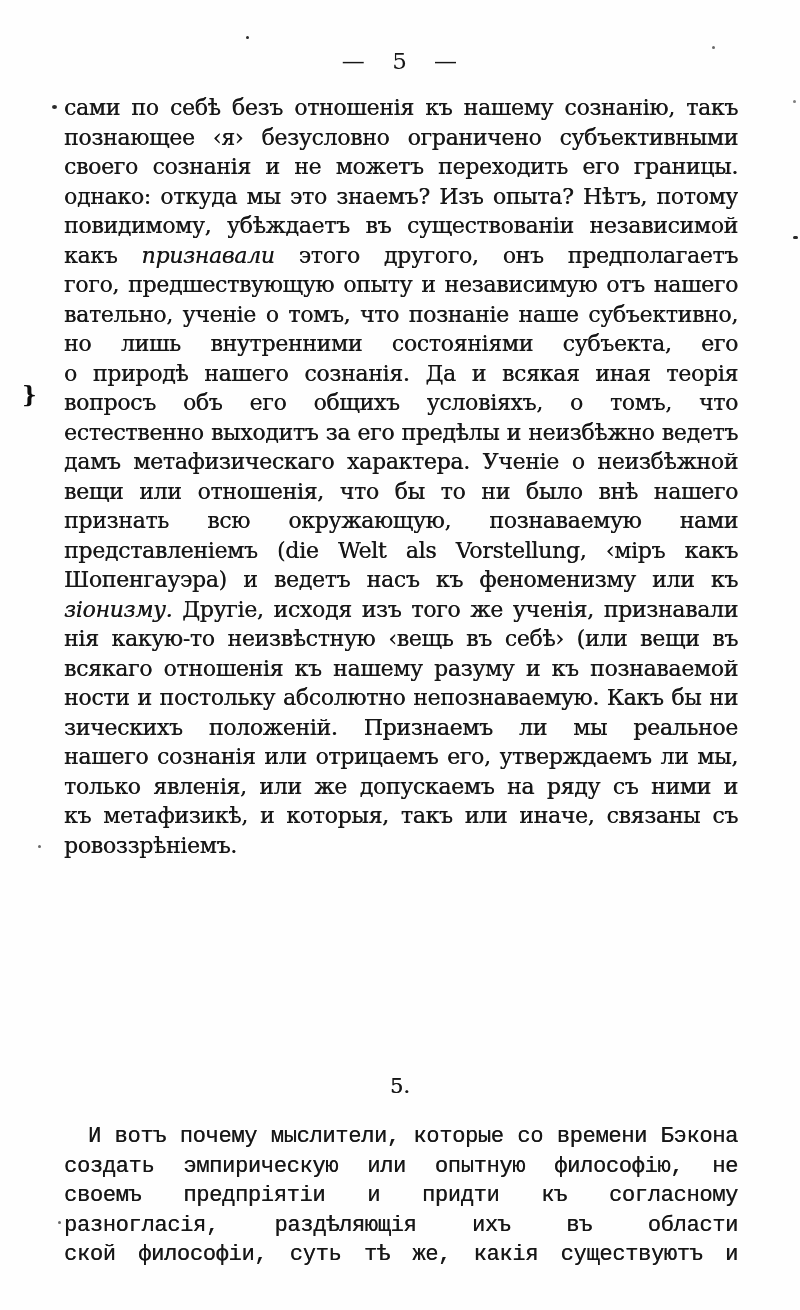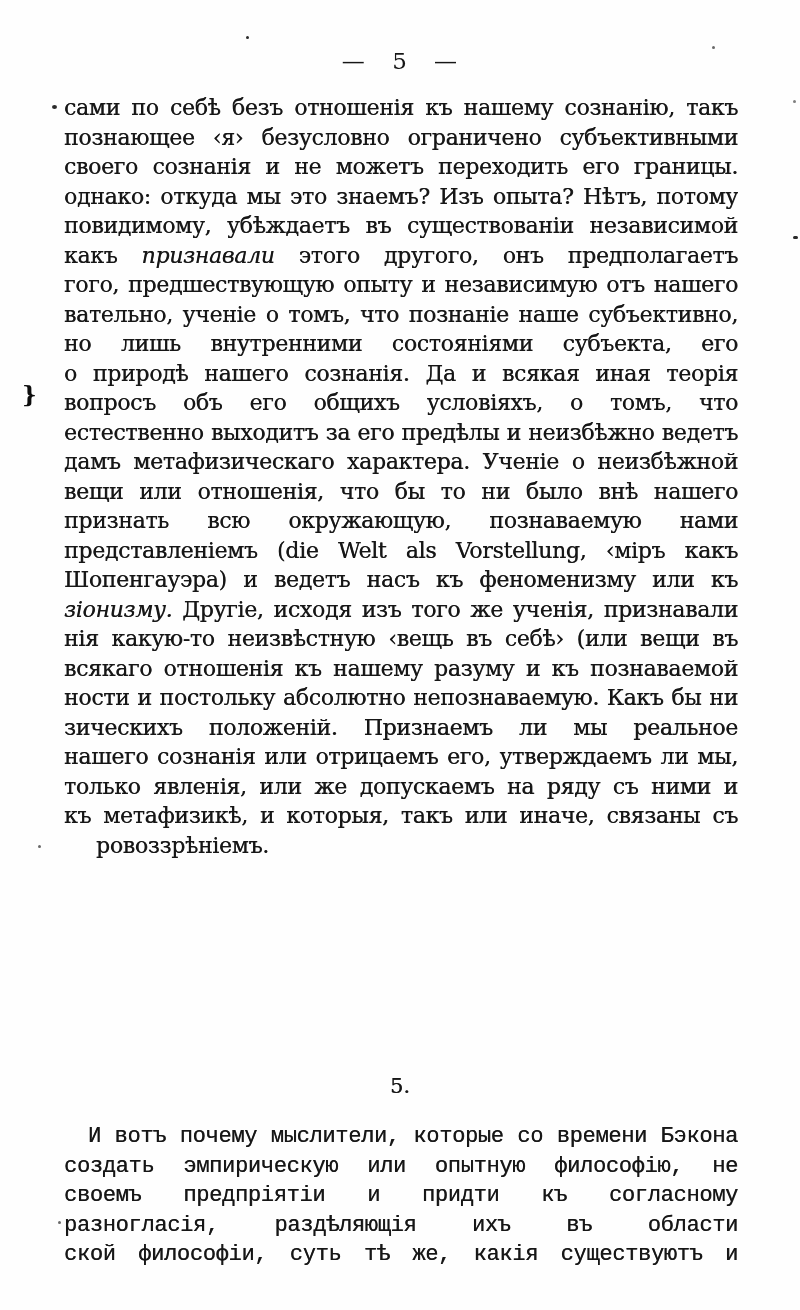--- a/index.html
+++ b/index.html
@@ -40,21 +40,20 @@
     letter-spacing: -0.3px;
     text-align: justify;
     text-align-last: justify;
     text-shadow: 0.35px 0 0 rgba(22,22,22,0.85);
     overflow: hidden;
     white-space: normal;
   }
   .tline.no-just {
     text-align: left;
     text-align-last: left;
-    margin-left: 32px;
   }
   .tline.indent { text-indent: 24px; }
   .it { font-style: italic; }
   .section-heading {
     position: absolute;
     top: 1074px;
     left: 0;
     width: 100%;
     text-align: center;
     font-size: 21px;

